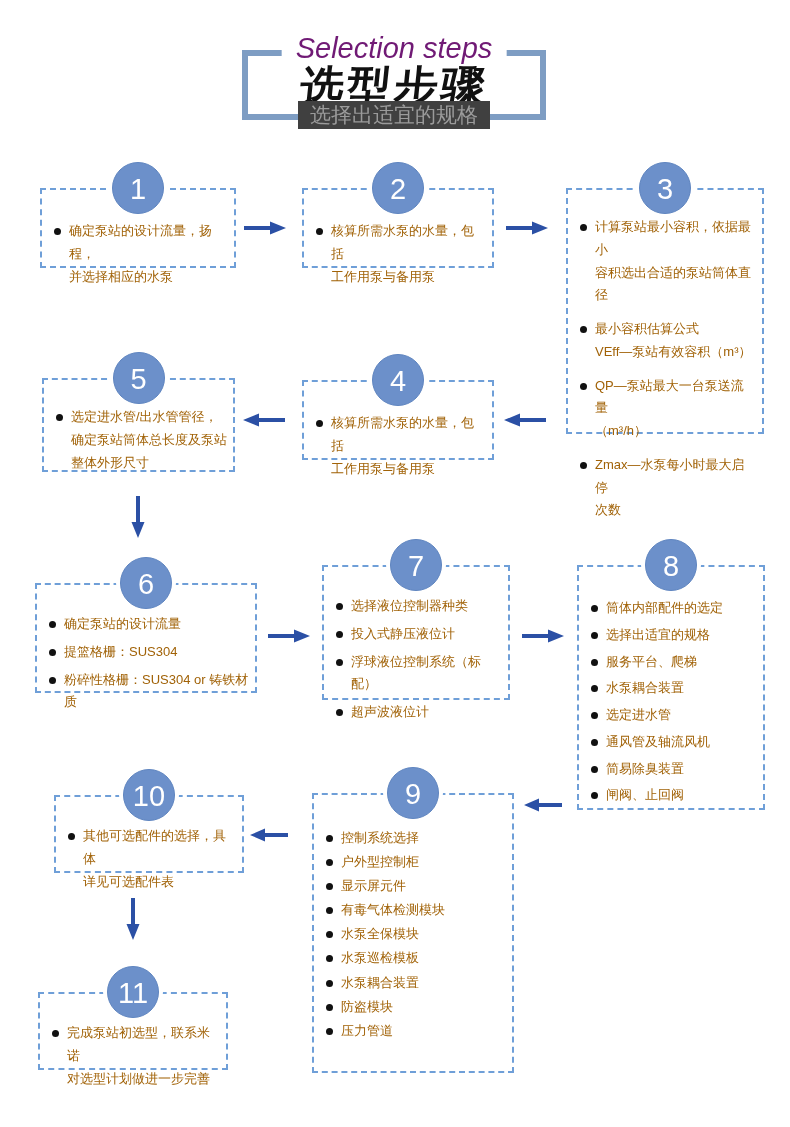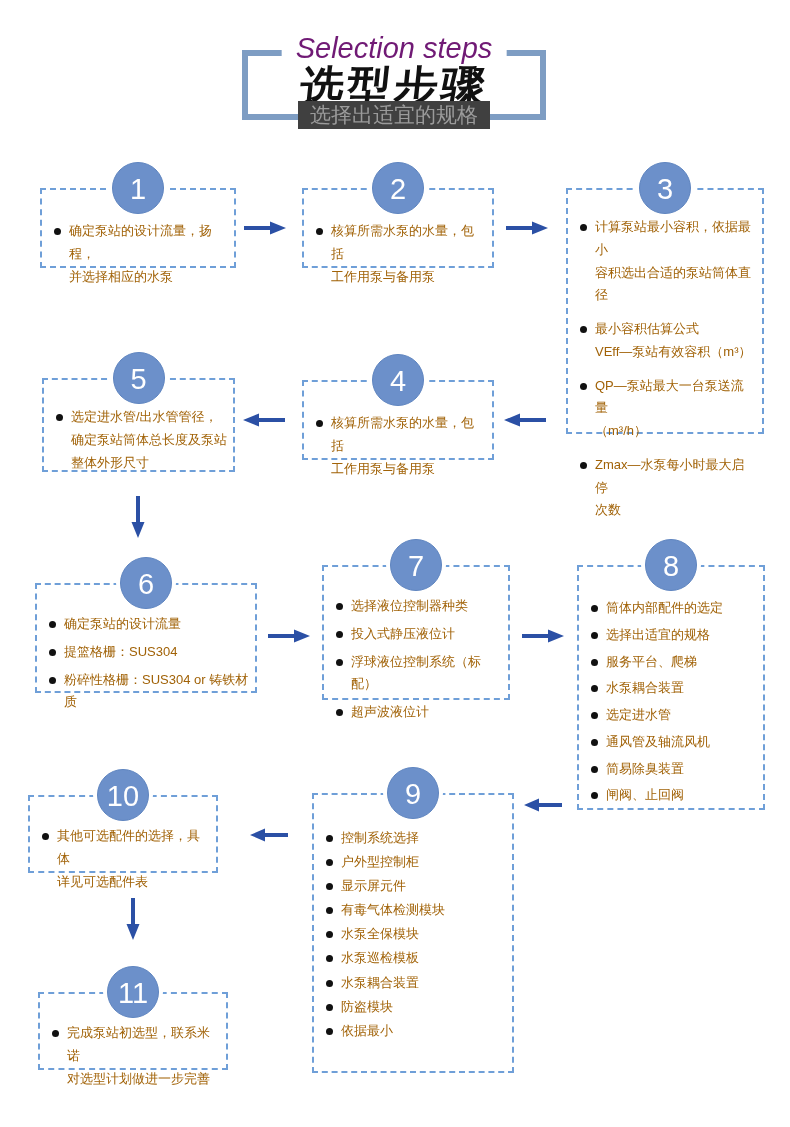--- a/index.html
+++ b/index.html
@@ -269,27 +269,27 @@
       <li class="b">
             <span class="dot"></span>
             <span class="bt">水泵耦合装置</span>
           </li>
       <li class="b">
             <span class="dot"></span>
             <span class="bt">防盗模块</span>
           </li>
       <li class="b">
             <span class="dot"></span>
-            <span class="bt">依据最小</span>
-          </li>
-    </ul>
-      </div>
-  </div>
-
-  <div class="box s10" style="left:28px;top:795px;width:190px;height:78px;">
+            <span class="bt">压力管道</span>
+          </li>
+    </ul>
+      </div>
+  </div>
+
+  <div class="box s10" style="left:54px;top:795px;width:190px;height:78px;">
     <div class="circle">10</div>
     <div class="c">
         <ul class="blist">
       <li class="b">
             <span class="dot"></span>
             <span class="bt">其他可选配件的选择，具体
 详见可选配件表</span>
           </li>
     </ul>
       </div>

